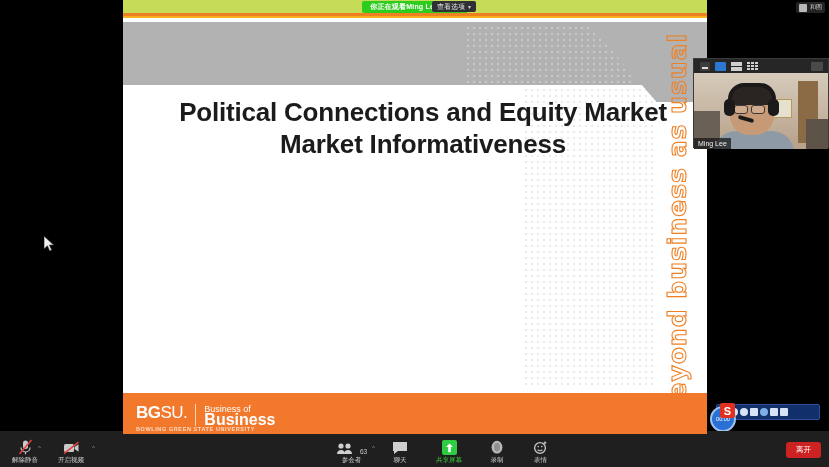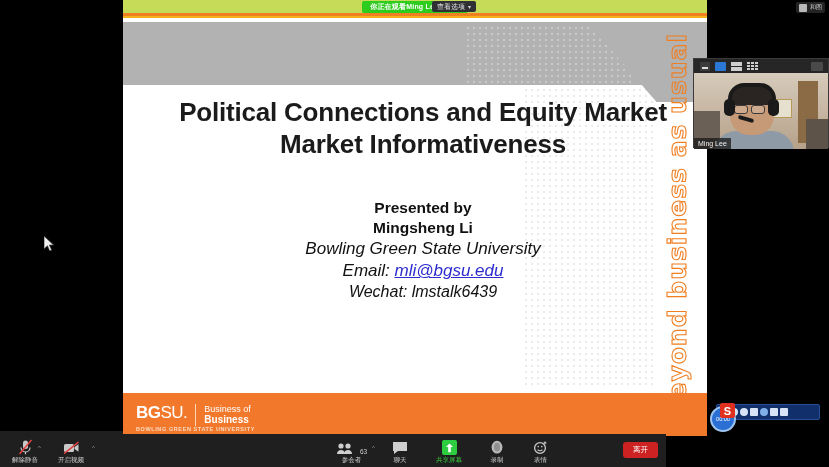--- a/index.html
+++ b/index.html
@@ -100,21 +100,21 @@
   .slide-footer {
     position: absolute; left: 0; bottom: 0; width: 100%; height: 43px;
     background: #f2792b; display: flex; align-items: center;
   }
   .logo-wrap { display: flex; align-items: flex-start; padding-left: 13px; gap: 8px; }
   .logo-bgsu { color: #fff; font-size: 17px; font-weight: bold; letter-spacing: -0.5px; line-height: 19px; }
   .logo-bgsu .thin { font-weight: normal; }
   .logo-div { width: 1px; height: 22px; background: #ffd5b8; margin-top: 1px; }
   .logo-col { color: #fff; line-height: 10.5px; padding-top: 1px; }
   .logo-col .l1 { font-size: 9px; }
-  .logo-col .l2 { font-size: 10px; font-weight: bold; }
+  .logo-col .l2 { font-size: 16px; font-weight: bold; }
   .logo-sub {
     position: absolute; left: 13px; bottom: 4px;
     color: #fbd9c2; font-size: 5.5px; letter-spacing: .6px; font-weight: bold;
   }
 
   
   .vid-thumb {
     position: absolute; left: 693px; top: 58px; width: 136px; height: 90px;
     background: #1d1d1d; z-index: 40; border: 1px solid #3a3a3a;
   }
@@ -177,21 +177,21 @@
     background: #e03020; color: #fff; font-weight: bold; font-size: 11px;
     display: flex; align-items: center; justify-content: center; z-index: 47;
     border-radius: 2px;
   }
 
   
   .cursor { position: absolute; left: 44px; top: 236px; z-index: 60; }
 
   
   .bottom-bar {
-    position: absolute; left: 0; bottom: 0; width: 666px; height: 36px;
+    position: absolute; left: 0; bottom: 0; width: 829px; height: 36px;
     background: #1f1f1f; z-index: 50;
   }
   .orange-rule {
     position: absolute; left: 123px; top: 0; width: 584px; height: 3px; background: #f2792b;
   }
   .tb-item {
     position: absolute; bottom: 2px; display: flex; flex-direction: column;
     align-items: center; gap: 1px; color: #d8d8d8;
   }
   .tb-ico { height: 16px; display: flex; align-items: flex-end; justify-content: center; }
@@ -223,30 +223,20 @@
     <div class="dots"></div>
     <div class="dots2"></div>
     <div class="gray-diag"></div>
 
     <div class="vertical-tag">
       <span>beyond business as usual</span>
     </div>
 
     <div class="slide-title">Political Connections and Equity Market Market Informativeness</div>
 
-    <div class="slide-body">
-      <div class="ln b">Presented by</div>
-      <div class="ln b">Mingsheng Li</div>
-      <div class="ln i">Bowling Green State University</div>
-      <div class="ln i">
-        <span>Email:</span>
-        <span class="email-link">mli@bgsu.edu</span>
-      </div>
-      <div class="ln i2">Wechat: lmstalk6439</div>
-    </div>
 
     <div class="slide-footer">
       <div class="logo-wrap">
         <div class="logo-bgsu"><span>BG</span><span class="thin">SU.</span></div>
         <div class="logo-div"></div>
         <div class="logo-col">
           <div class="l1">Business of</div>
           <div class="l2">Business</div>
         </div>
       </div>

